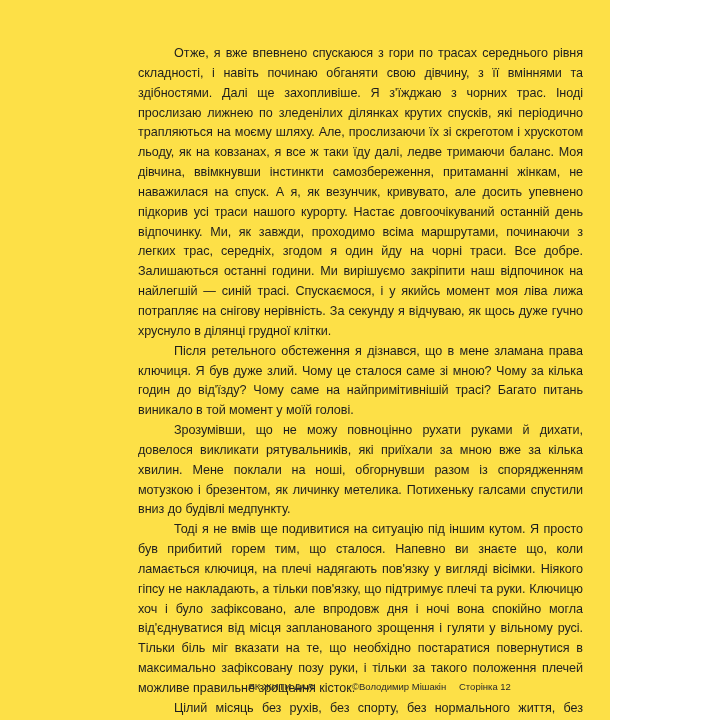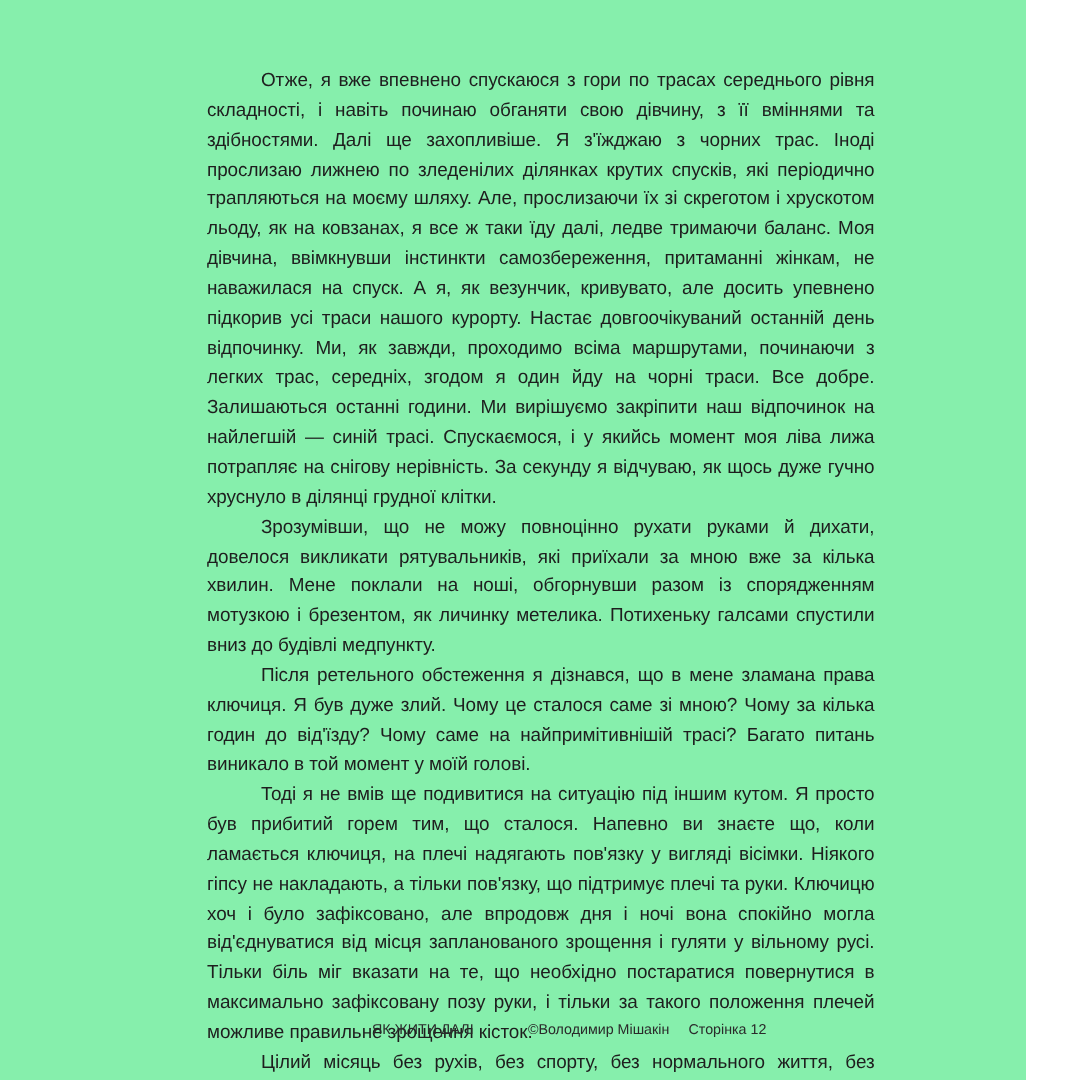--- a/index.html
+++ b/index.html
@@ -2,21 +2,21 @@
 <html><head>
 <meta charset="utf-8">
 <style>
   html, body { margin: 0; padding: 0; }
   body {
     width: 720px; height: 720px; background: #ffffff; position: relative; overflow: hidden;
     font-family: "Liberation Sans", "DejaVu Sans", sans-serif;
     color: #1e1e1e;
   }
   .page {
-    position: absolute; left: 0; top: 0; width: 684px; height: 720px; background: #86efac;
+    position: absolute; left: 0; top: 0; width: 610px; height: 720px; background: #fde047;
   }
   .body-text {
     position: absolute; left: 138px; top: 44px; width: 445px;
     font-size: 12.6px; line-height: 19.85px;
     text-align: justify; letter-spacing: -0.05px;
   }
   .body-text p {
     margin: 0; text-indent: 36px;
   }
   .footer {
@@ -27,22 +27,22 @@
   .f-title { left: 248px; }
   .f-author { left: 352px; }
   .f-page { left: 459px; }
 </style>
 </head>
 <body>
 
 <div class="page">
   <div class="body-text">
     <p>Отже, я вже впевнено спускаюся з гори по трасах середнього рівня складності, і навіть починаю обганяти свою дівчину, з її вміннями та здібностями. Далі ще захопливіше. Я з'їжджаю з чорних трас. Іноді прослизаю лижнею по зледенілих ділянках крутих спусків, які періодично трапляються на моєму шляху. Але, прослизаючи їх зі скреготом і хрускотом льоду, як на ковзанах, я все ж таки їду далі, ледве тримаючи баланс. Моя дівчина, ввімкнувши інстинкти самозбереження, притаманні жінкам, не наважилася на спуск. А я, як везунчик, кривувато, але досить упевнено підкорив усі траси нашого курорту. Настає довгоочікуваний останній день відпочинку. Ми, як завжди, проходимо всіма маршрутами, починаючи з легких трас, середніх, згодом я один йду на чорні траси. Все добре. Залишаються останні години. Ми вирішуємо закріпити наш відпочинок на найлегшій — синій трасі. Спускаємося, і у якийсь момент моя ліва лижа потрапляє на снігову нерівність. За секунду я відчуваю, як щось дуже гучно хруснуло в ділянці грудної клітки.</p>
+    <p>Після ретельного обстеження я дізнався, що в мене зламана права ключиця. Я був дуже злий. Чому це сталося саме зі мною? Чому за кілька годин до від'їзду? Чому саме на найпримітивнішій трасі? Багато питань виникало в той момент у моїй голові.</p>
     <p>Зрозумівши, що не можу повноцінно рухати руками й дихати, довелося викликати рятувальників, які приїхали за мною вже за кілька хвилин. Мене поклали на ноші, обгорнувши разом із спорядженням мотузкою і брезентом, як личинку метелика. Потихеньку галсами спустили вниз до будівлі медпункту.</p>
-    <p>Після ретельного обстеження я дізнався, що в мене зламана права ключиця. Я був дуже злий. Чому це сталося саме зі мною? Чому за кілька годин до від'їзду? Чому саме на найпримітивнішій трасі? Багато питань виникало в той момент у моїй голові.</p>
     <p>Тоді я не вмів ще подивитися на ситуацію під іншим кутом. Я просто був прибитий горем тим, що сталося. Напевно ви знаєте що, коли ламається ключиця, на плечі надягають пов'язку у вигляді вісімки. Ніякого гіпсу не накладають, а тільки пов'язку, що підтримує плечі та руки. Ключицю хоч і було зафіксовано, але впродовж дня і ночі вона спокійно могла від'єднуватися від місця запланованого зрощення і гуляти у вільному русі. Тільки біль міг вказати на те, що необхідно постаратися повернутися в максимально зафіксовану позу руки, і тільки за такого положення плечей можливе правильне зрощення кісток.</p>
     <p>Цілий місяць без рухів, без спорту, без нормального життя, без походів у магазин, без можливості нормально одягатися, приймати душ та ін. Загалом, це був місяць максимальної зупинки для мене й переусвідомлення свого життя. Спочатку мені хотілося впасти в позицію жертви, з усієї сили закричати, за що це мені? Але через кілька днів знерухомленого життя я почав помічати позитивні моменти у ситуації, що склалася.</p>
   </div>
   <div class="footer">
     <span class="f-title">ЯК ЖИТИ ДАЛІ</span>
     <span class="f-author">©Володимир Мішакін</span>
     <span class="f-page">Сторінка 12</span>
   </div>
 </div>
 

